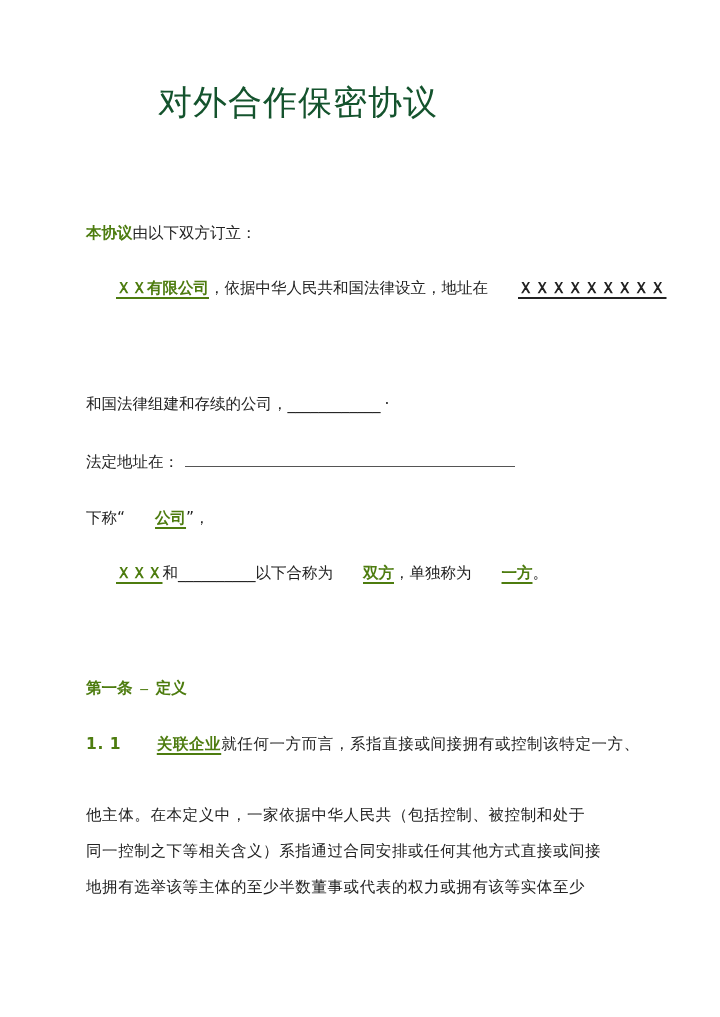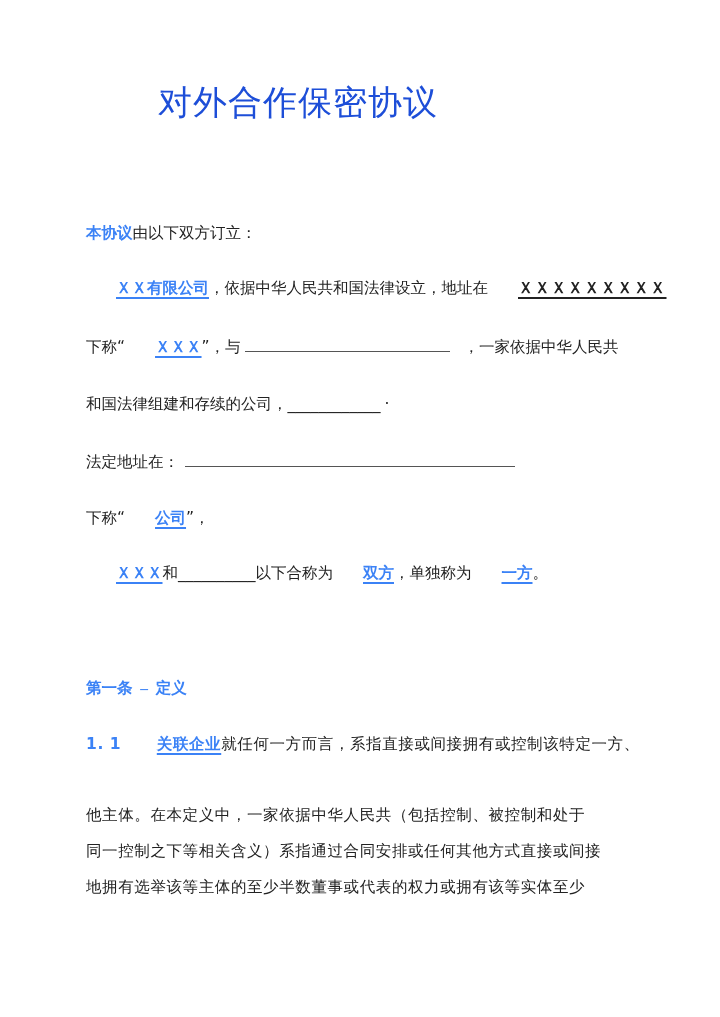--- a/index.html
+++ b/index.html
@@ -5,49 +5,46 @@
     html, body { margin: 0; padding: 0; background: #ffffff; }
     body {
       width: 720px; height: 1017px; overflow: hidden; position: relative;
       font-family: "DejaVu Sans", "Liberation Sans", sans-serif;
       color: #1a1a1a;
     }
     .page { position: absolute; left: 0; top: 0; width: 720px; height: 1017px; background: #fff; }
     .title {
       position: absolute; left: 0; top: 80px; width: 596px; text-align: center;
       font-family: "DejaVu Serif", "Liberation Serif", serif;
-      font-size: 34px; letter-spacing: 1px; color: #1d4ed8;
+      font-size: 34px; letter-spacing: 1px; color: #14532d;
     }
     .line {
       position: absolute; left: 86px; font-size: 15.5px; white-space: nowrap;
       line-height: 22px; color: #222;
     }
-    .b { font-weight: bold; color: #3b82f6; }
+    .b { font-weight: bold; color: #4d7c0f; }
     .u { text-decoration: underline; text-decoration-thickness: 1.5px; text-underline-offset: 4px; margin-left: 30px; }
     .blank { display: inline-block; border-bottom: 1px solid #555; height: 14px; vertical-align: baseline; }
     .body-line { letter-spacing: 0.6px; }
   </style>
 </head>
 <body>
 
 <div class="page">
 
   <div class="title">对外合作保密协议</div>
 
   <div class="line" style="top:222px;">
     <span class="b">本协议</span><span>由以下双方订立：</span>
   </div>
 
   <div class="line" style="top:277px;">
     <span class="b u">ＸＸ有限公司</span><span>，依据中华人民共和国法律设立，地址在</span><span class="u" style="letter-spacing:1px;font-weight:bold;">ＸＸＸＸＸＸＸＸＸ</span>
   </div>
 
-  <div class="line" style="top:336px;">
-    <span>下称“</span><span class="b u">ＸＸＸ</span><span>”，与</span><span class="blank" style="width:205px; margin-left:4px;"></span><span style="margin-left:14px;">，一家依据中华人民共</span>
-  </div>
 
   <div class="line" style="top:393px;">
     <span>和国法律组建和存续的公司，</span><span>____________</span><span style="margin-left:4px;">·</span>
   </div>
 
   <div class="line" style="top:451px;">
     <span>法定地址在：</span><span class="blank" style="width:330px; margin-left:6px;"></span>
   </div>
 
   <div class="line" style="top:507px;">

